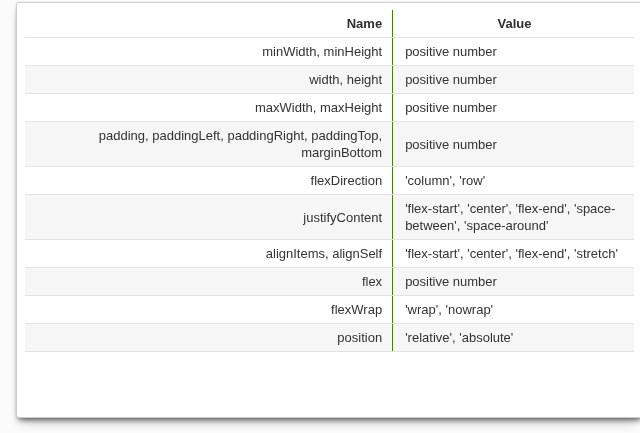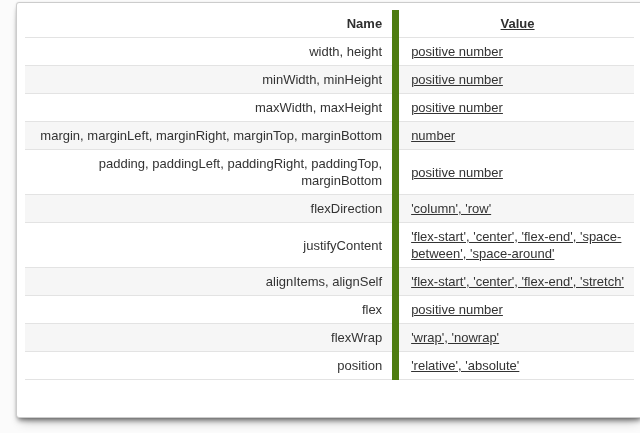--- a/index.html
+++ b/index.html
@@ -36,52 +36,48 @@
     table-layout: fixed;
   }
   th, td {
     border-bottom: 1px solid #e3e3e3;
     padding: 5px 10px;
     vertical-align: middle;
     word-wrap: break-word;
   }
   th { font-weight: bold; color: #2f2f2f; }
   .col-name  { width: 57%; text-align: right; }
-  .col-value { border-left: 7px solid #4d7c0f; text-align: left; padding-left: 12px; text-decoration: underline; }
+  .col-value { border-left: 1px solid #4d7c0f; text-align: left; padding-left: 12px; }
   th.col-value { text-align: center; }
   tbody tr:nth-child(even) { background: #f6f6f6; }
   tbody tr:nth-child(odd)  { background: #ffffff; }
 </style>
 </head>
 <body>
 
 <div class="card">
   <table class="props">
     <thead>
       <tr>
         <th class="col-name">Name</th>
         <th class="col-value">Value</th>
       </tr>
     </thead>
     <tbody>
       <tr>
-        <td class="col-name">width, height</td>
+        <td class="col-name">minWidth, minHeight</td>
         <td class="col-value">positive number</td>
       </tr>
       <tr>
-        <td class="col-name">minWidth, minHeight</td>
+        <td class="col-name">width, height</td>
         <td class="col-value">positive number</td>
       </tr>
       <tr>
         <td class="col-name">maxWidth, maxHeight</td>
         <td class="col-value">positive number</td>
-      </tr>
-      <tr>
-        <td class="col-name">margin, marginLeft, marginRight, marginTop, marginBottom</td>
-        <td class="col-value">number</td>
       </tr>
       <tr>
         <td class="col-name">padding, paddingLeft, paddingRight, paddingTop, marginBottom</td>
         <td class="col-value">positive number</td>
       </tr>
       <tr>
         <td class="col-name">flexDirection</td>
         <td class="col-value">'column', 'row'</td>
       </tr>
       <tr>

